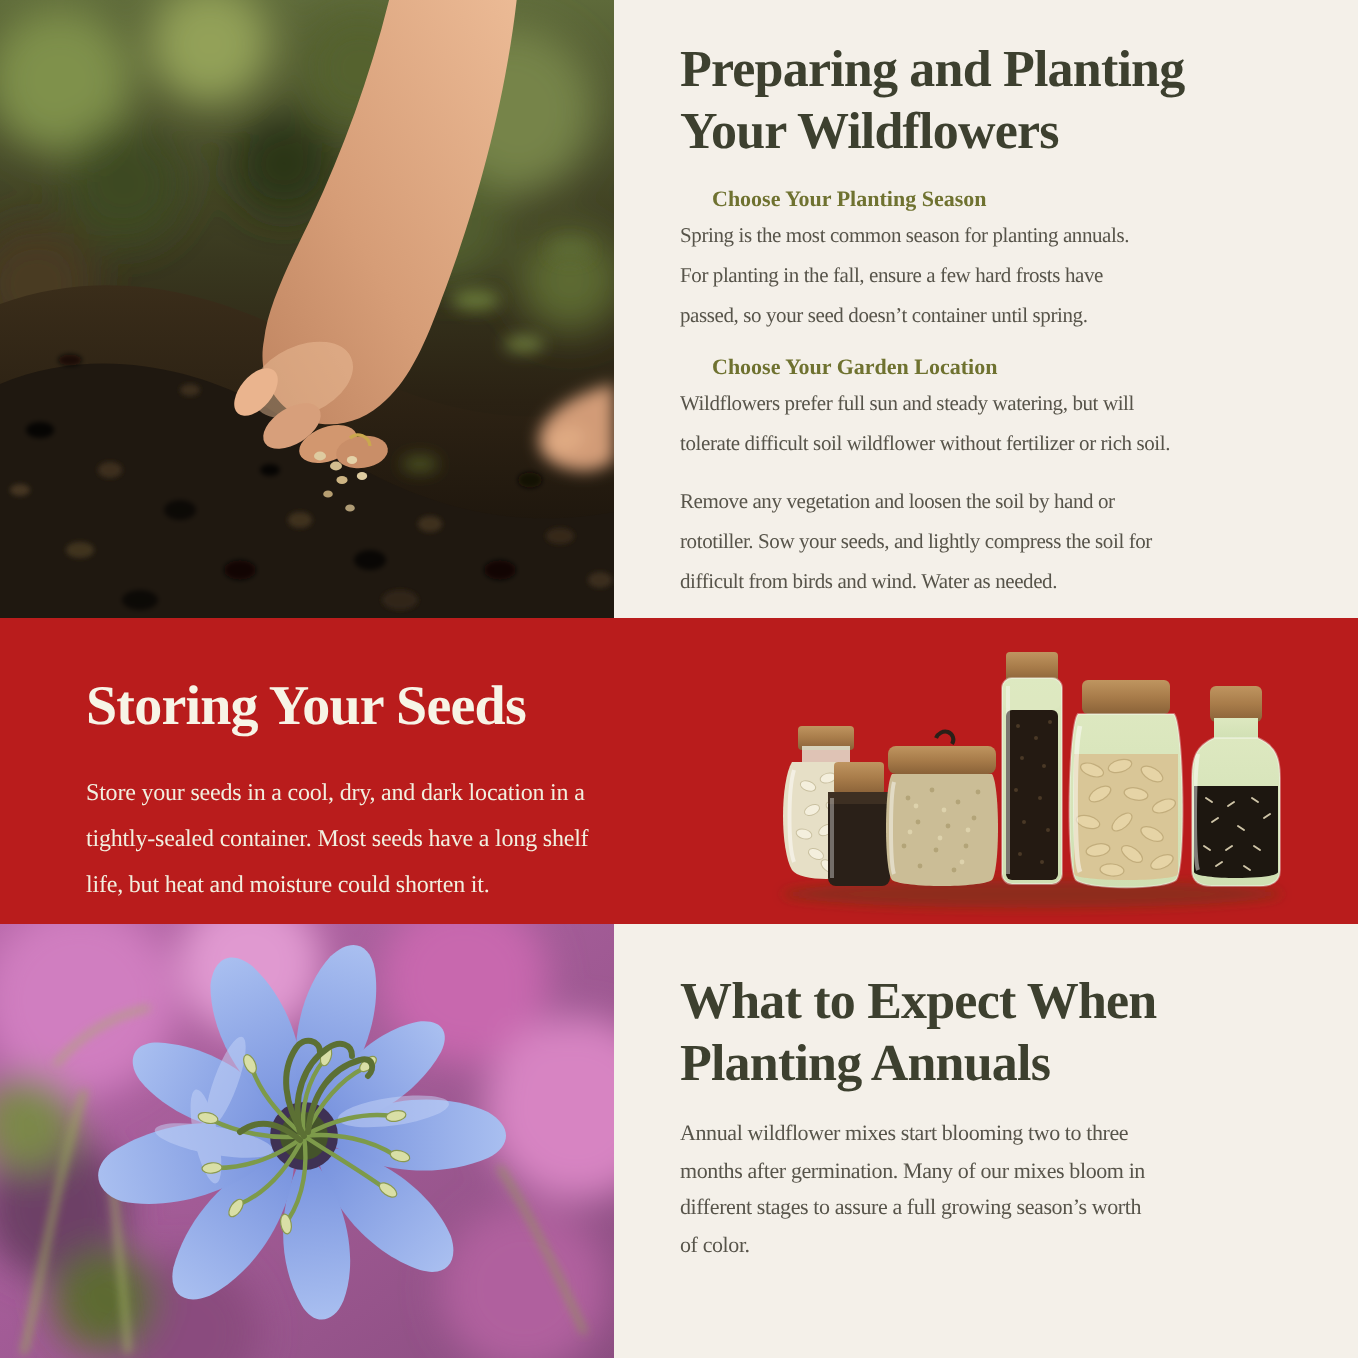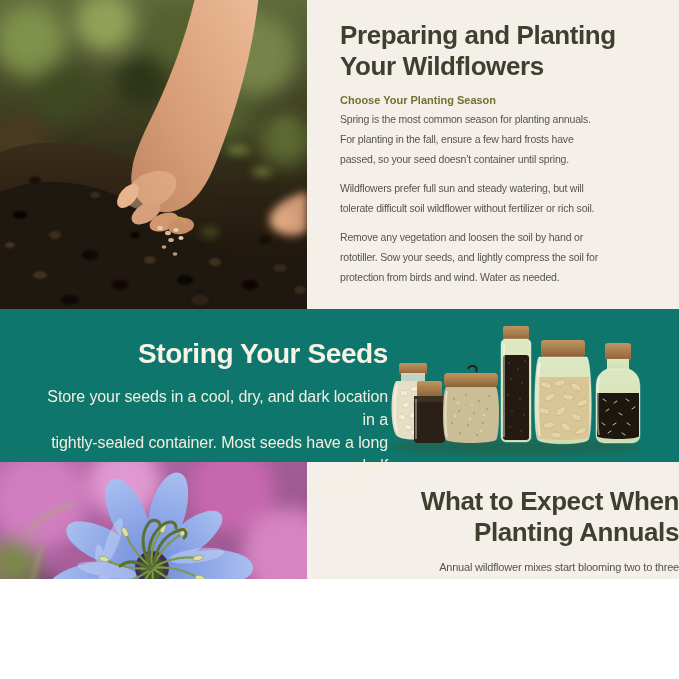--- a/index.html
+++ b/index.html
@@ -1,53 +1,53 @@
 <!DOCTYPE html>
 <html><head>
 <meta charset="utf-8">
 <style>
   html,body{margin:0;padding:0;background:#ffffff;}
   .canvas{
-    position:relative;width:679px;height:579px;overflow:hidden;
-    background:#f4f0e9;font-family:Liberation Sans, sans-serif;
+    position:relative;width:679px;height:679px;overflow:hidden;
+    background:#f4f0e9;font-family:Liberation Serif, serif;
     -webkit-font-smoothing:antialiased;
   }
   section{position:absolute;left:0;width:679px;}
   .sec-top{top:0;height:309px;}
-  .sec-band{top:309px;height:153px;background:#0f766e;text-align:right;}
+  .sec-band{top:309px;height:153px;background:#b91c1c;}
   .sec-bottom{top:462px;height:217px;}
   .photo{position:absolute;overflow:hidden;}
   .photo svg{display:block;}
   .photo-top{left:0;top:0;width:307px;height:309px;}
   .photo-bottom{left:0;top:0;width:307px;height:217px;}
   .jars{left:384px;top:10px;width:266px;height:142px;}
 
   .col{position:absolute;}
   .top-col{left:340px;top:20px;width:339px;}
-  .bottom-col{left:340px;top:24px;width:339px;text-align:right;}
+  .bottom-col{left:340px;top:24px;width:339px;}
   h1{
     margin:0;font-size:26px;line-height:1.18;font-weight:700;
     color:#3d402f;letter-spacing:-0.4px;white-space:pre-line;
   }
   .top-col h1{margin-bottom:13px;}
   .bottom-col h1{margin-bottom:11px;}
   .tip{margin-bottom:9px;}
   .tip h2{
-    margin:0 0 3px 0;font-size:11px;font-weight:700;color:#6f7230;
+    margin:0 0 3px 16px;font-size:11px;font-weight:700;color:#6f7230;
     letter-spacing:0;white-space:pre-line;
   }
   .body-text{
     margin:0;font-size:10.5px;line-height:20px;color:#57544a;
     letter-spacing:-0.2px;white-space:pre-line;
   }
   .bottom-col .body-text{font-size:11px;line-height:18.5px;}
   .band-text{position:absolute;left:43px;top:28px;width:345px;}
   .band-text h1{color:#f7f4e6;font-size:28px;margin:0 0 15px 0;}
   .band-text .body-text{
-    color:#f2efdf;font-size:16px;line-height:23px;letter-spacing:-0.1px;
+    color:#f2efdf;font-size:12px;line-height:23px;letter-spacing:-0.1px;
   }
 </style>
 </head>
 <body>
 
 <div class="canvas">
 
   <section class="sec-top">
 
     <div class="photo photo-top">
@@ -146,27 +146,28 @@
     <div class="col top-col">
       <h1>Preparing and Planting
 Your Wildflowers</h1>
       <div class="tip">
         <h2>Choose Your Planting Season</h2>
         <p class="body-text">Spring is the most common season for planting annuals.
 For planting in the fall, ensure a few hard frosts have
 passed, so your seed doesn’t container until spring.</p>
       </div>
       <div class="tip">
+        <h2>Choose Your Garden Location</h2>
         <p class="body-text">Wildflowers prefer full sun and steady watering, but will
 tolerate difficult soil wildflower without fertilizer or rich soil.</p>
       </div>
       <div class="tip">
         <p class="body-text">Remove any vegetation and loosen the soil by hand or
 rototiller. Sow your seeds, and lightly compress the soil for
-protection from birds and wind. Water as needed.</p>
+difficult from birds and wind. Water as needed.</p>
       </div>
     </div>
   </section>
 
   <section class="sec-band">
     <div class="band-text">
       <h1>Storing Your Seeds</h1>
       <p class="body-text">Store your seeds in a cool, dry, and dark location in a
 tightly-sealed container. Most seeds have a long shelf
 life, but heat and moisture could shorten it.</p>

